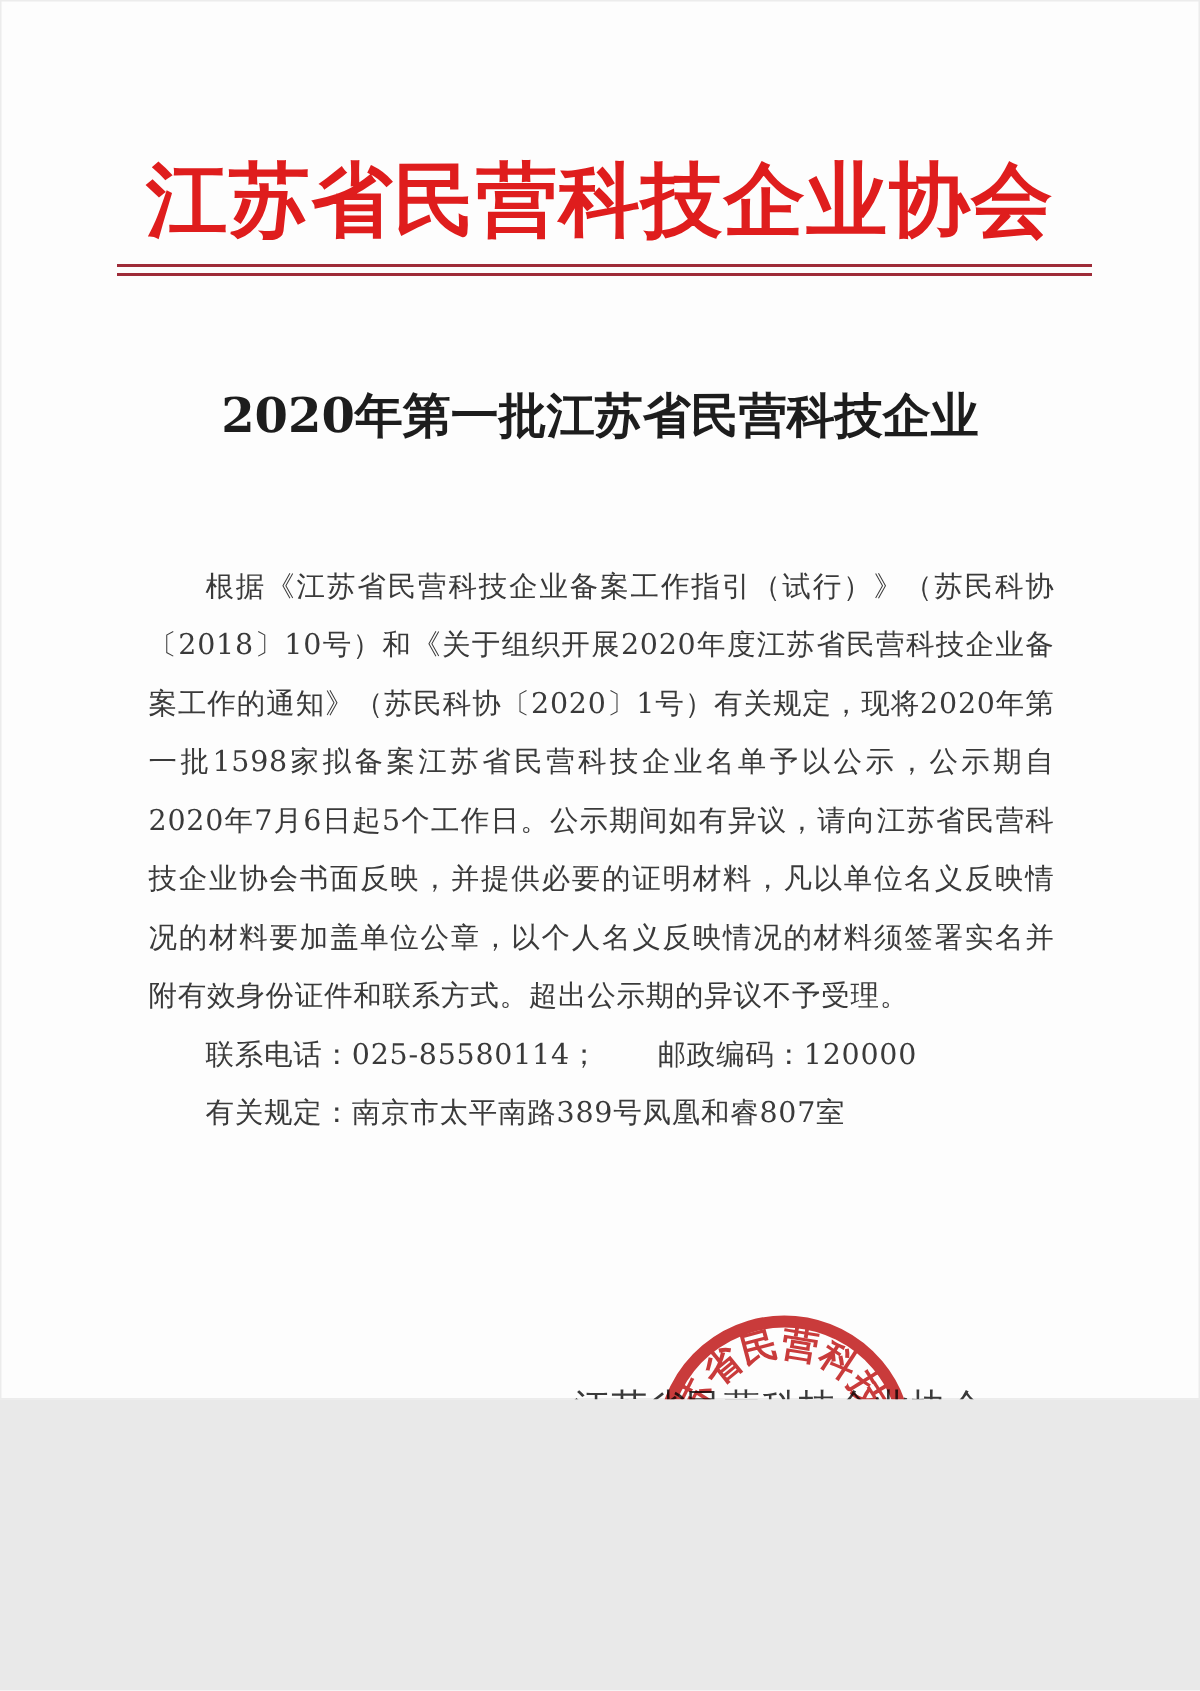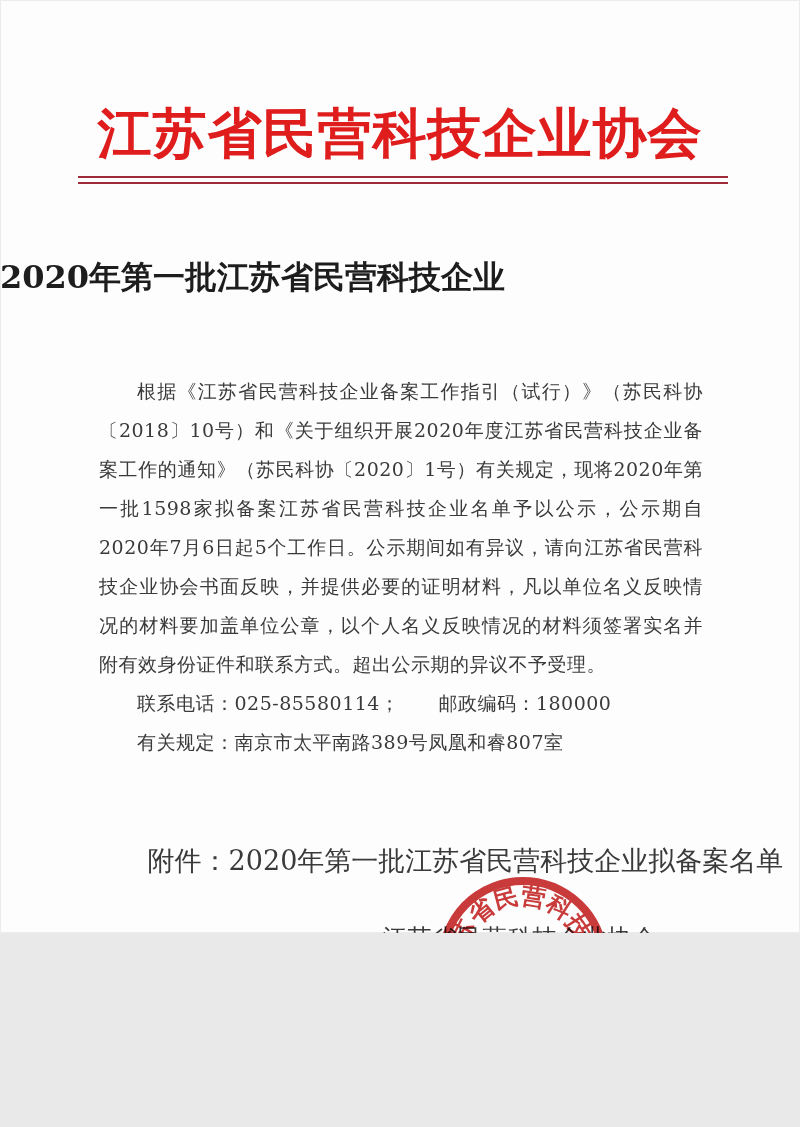--- a/index.html
+++ b/index.html
@@ -29,20 +29,21 @@
     font-family:"DejaVu Serif","Liberation Serif",serif;
     white-space:nowrap;
   }
   .header-divider{
     position:absolute;top:176px;left:78px;width:650px;height:4px;
     border-top:2px solid var(--divider-maroon);
     border-bottom:2px solid var(--divider-maroon);
   }
   .doc-title{
     position:absolute;top:254px;left:0;width:800px;
+    text-align:center;
     font-size:32px;font-weight:bold;line-height:46px;
     color:var(--title-text);
   }
   .body-block{
     position:absolute;top:372px;left:99px;width:604px;
     font-size:19px;line-height:39px;
     color:var(--body-text);
     text-align:justify;
     letter-spacing:0.5px;
   }
@@ -96,25 +97,24 @@
   <div class="org-header">江苏省民营科技企业协会</div>
 
   <div class="header-divider"></div>
 
   <div class="doc-title">
     <div>2020年第一批江苏省民营科技企业</div>
   </div>
 
   <div class="body-block">
     <div class="indent">根据《江苏省民营科技企业备案工作指引（试行）》（苏民科协〔2018〕10号）和《关于组织开展2020年度江苏省民营科技企业备案工作的通知》（苏民科协〔2020〕1号）有关规定，现将2020年第一批1598家拟备案江苏省民营科技企业名单予以公示，公示期自2020年7月6日起5个工作日。公示期间如有异议，请向江苏省民营科技企业协会书面反映，并提供必要的证明材料，凡以单位名义反映情况的材料要加盖单位公章，以个人名义反映情况的材料须签署实名并附有效身份证件和联系方式。超出公示期的异议不予受理。</div>
-    <div class="indent">联系电话：025-85580114；　　邮政编码：180000</div>
+    <div class="indent">联系电话：025-85580114；　　邮政编码：120000</div>
     <div class="indent">有关规定：南京市太平南路389号凤凰和睿807室</div>
   </div>
 
-  <div class="attachment">附件：2020年第一批江苏省民营科技企业拟备案名单</div>
 
   <div class="signature-block">
     <div class="signature-org">江苏省民营科技企业协会</div>
     <div class="signature-date">2020年7月6日</div>
   </div>
 
   <svg class="seal" viewBox="0 0 200 200">
     <circle cx="100" cy="100" r="90" fill="none" stroke="#c41f1f" stroke-width="9"></circle>
     <path id="sealArc" d="M 38.2 116.6 A 64 64 0 1 1 161.8 116.6" fill="none" stroke="none"></path>
     <text font-size="27" font-weight="bold" fill="#c41f1f" font-family="DejaVu Serif, Liberation Serif, serif">

